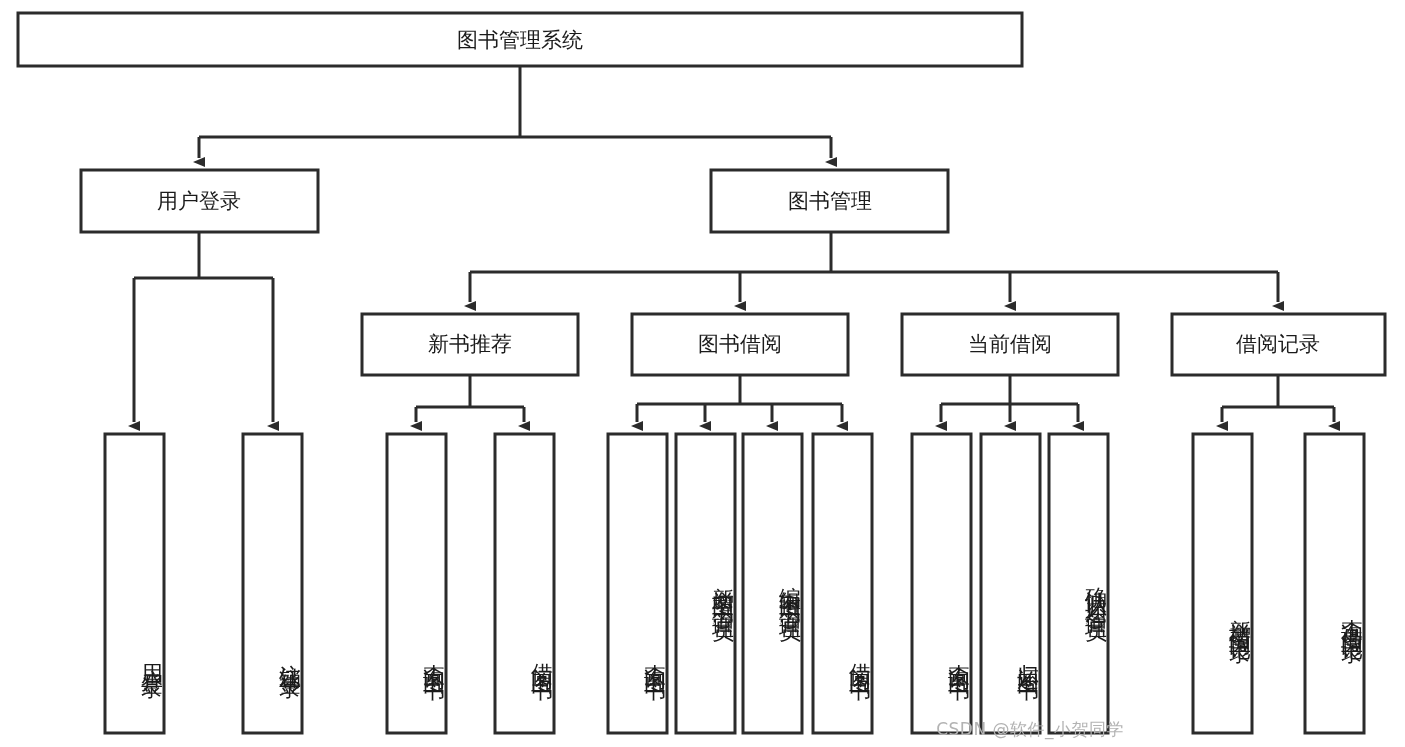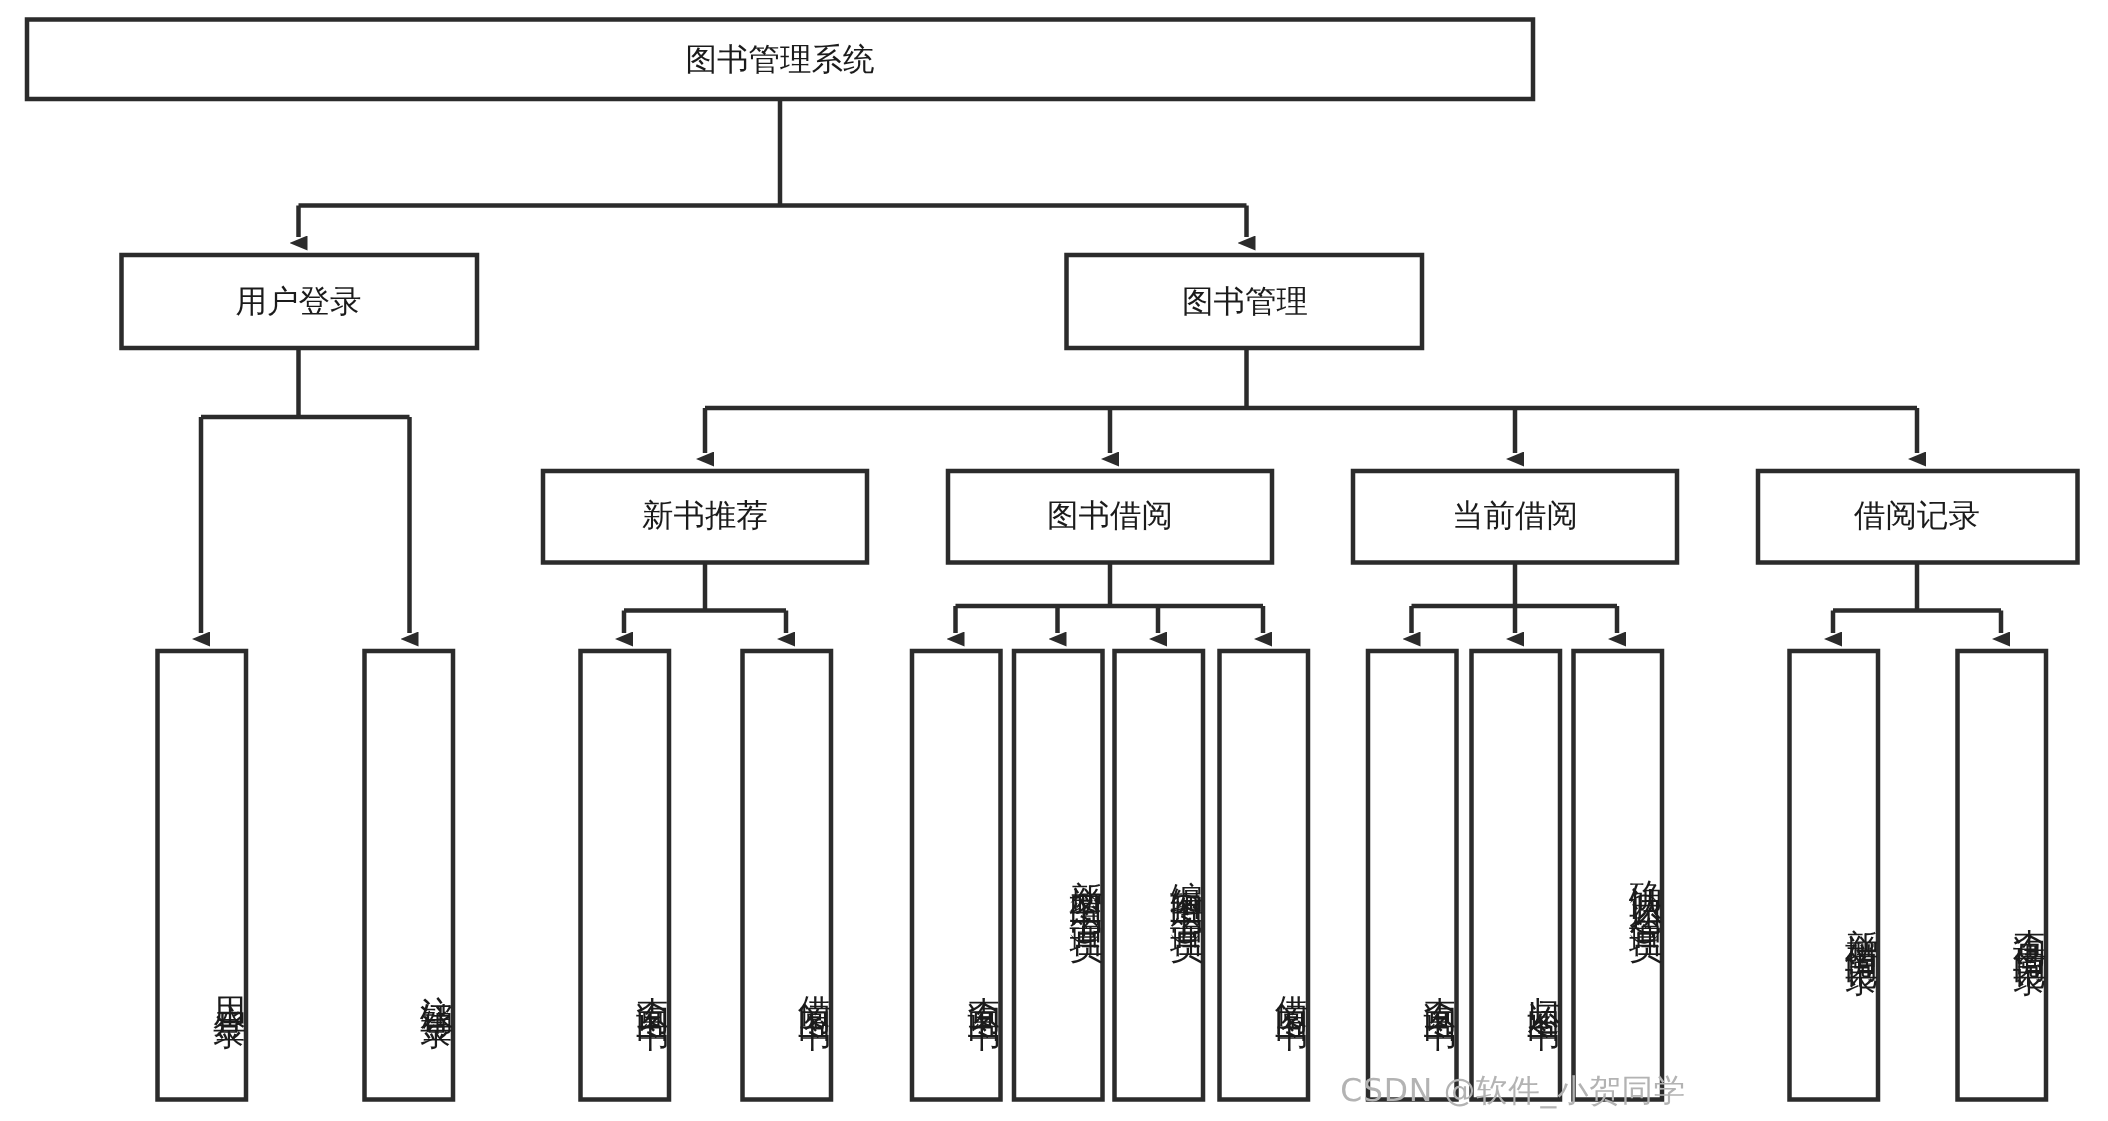--- a/index.html
+++ b/index.html
@@ -61,21 +61,21 @@
     letter-spacing: 5px;
     color: #1b1b1b;
     white-space: nowrap;
     pointer-events: none;
   }
   .watermark {
     position: absolute;
     right: 8px;
     bottom: 6px;
     font-family: "DejaVu Sans", "Liberation Sans", sans-serif;
-    font-size: 21px;
+    font-size: 17px;
     color: #b3b3b3;
     letter-spacing: 0.5px;
     user-select: none;
   }
 </style>
 </head>
 <body>
 
 <div id="diagram-root">
 

